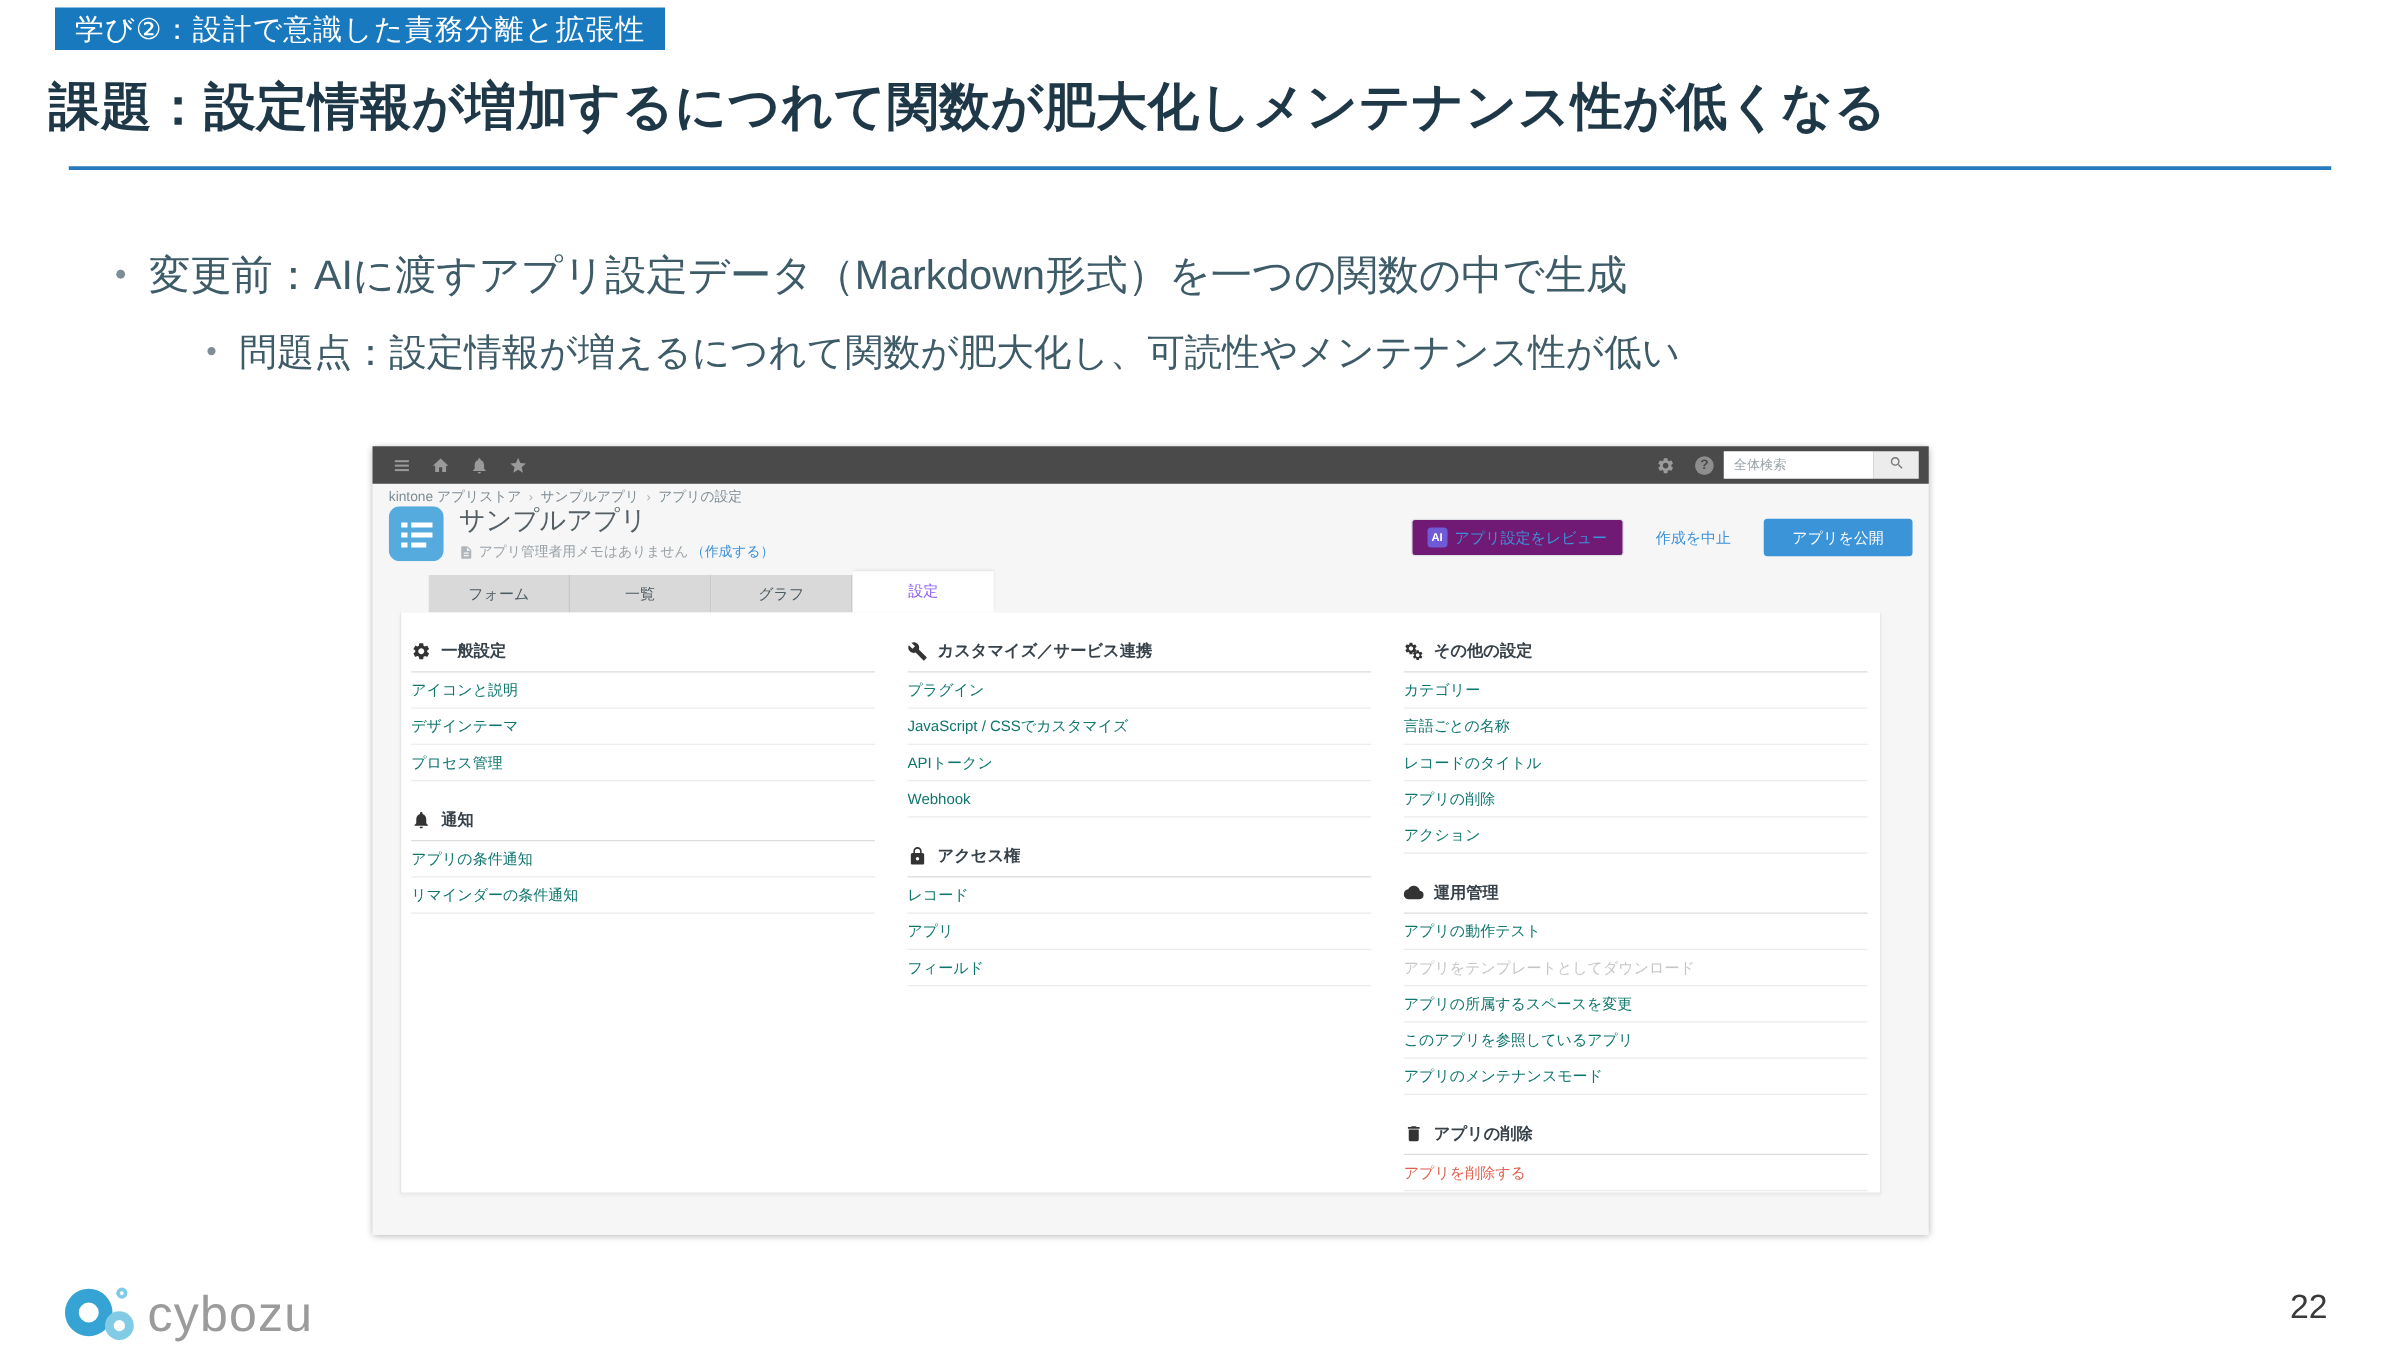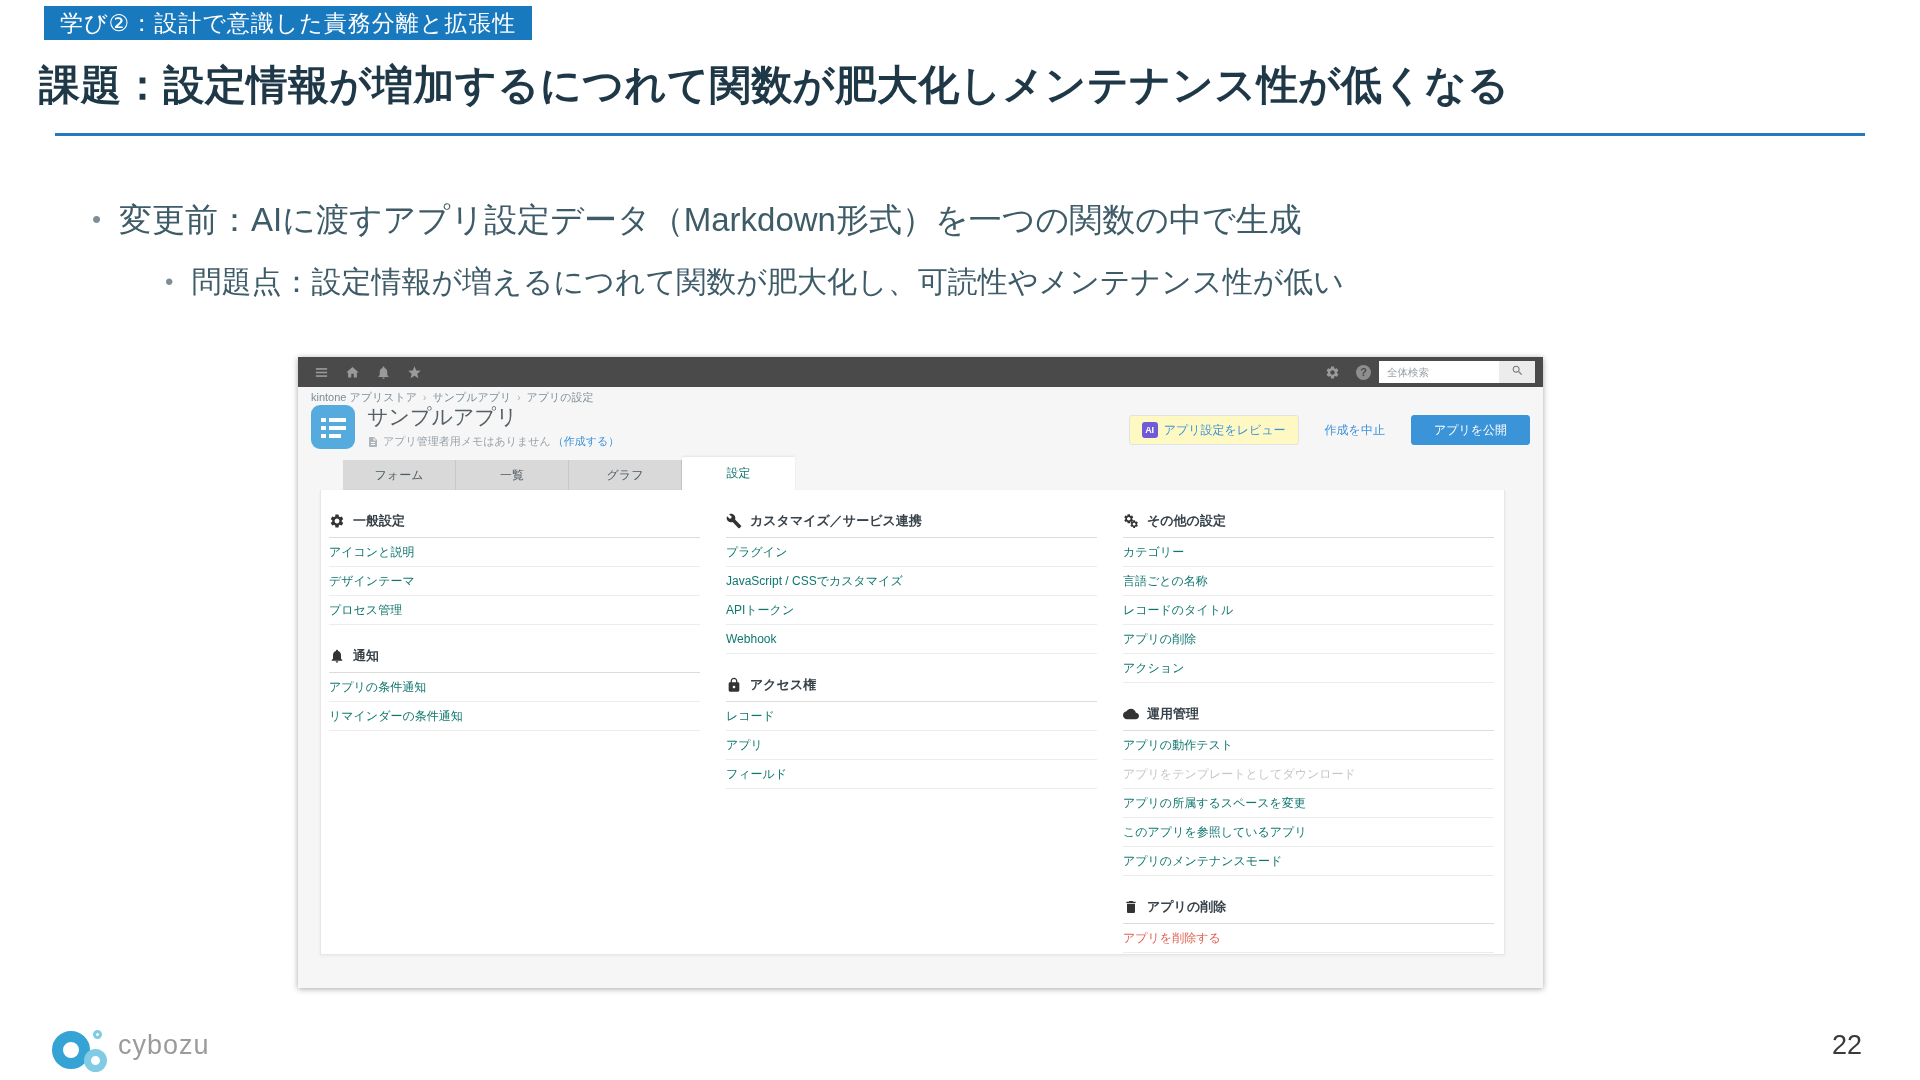--- a/index.html
+++ b/index.html
@@ -45,30 +45,30 @@
   .appicon { width:44px; height:44px; flex:none; }
   .appicon svg { width:44px; height:44px; display:block; }
   .apptitles { margin-left:12px; flex:1; }
   .apptitle { font-size:21px; color:#556066; line-height:24px; }
   .appmemo { font-size:11px; color:#98a2a8; margin-top:5px; display:flex; align-items:center; }
   .appmemo svg { width:12px; height:12px; margin-right:4px; color:#aeb6bb; }
   .appmemo a { color:#3c92d8; text-decoration:none; margin-left:2px; }
   .headbtns { display:flex; align-items:center; gap:12px; }
   .btn { height:30px; font-size:12px; border-radius:3px; display:flex; align-items:center;
     justify-content:center; cursor:pointer; }
-  .btn-review { background:#fef9c3; border:1px solid #dfe3e6; color:#3c92d8; padding:0 12px; gap:6px; }
+  .btn-review { background:#701a75; border:1px solid #dfe3e6; color:#3c92d8; padding:0 12px; gap:6px; }
   .ai-badge { width:16px; height:16px; background:#6f5bd8; color:#fff; border-radius:3px;
     font-size:9px; font-weight:bold; text-align:center; line-height:16px; flex:none; }
   .btn-cancel { background:transparent; border:none; color:#3c92d8; padding:0 14px; }
   .btn-publish { background:#3b93d8; border:1px solid #3b93d8; color:#fff; padding:0 22px; }
 
   .tabs { position:absolute; left:45px; top:103px; display:flex; align-items:flex-end; height:30px; }
   .tab { width:113px; height:30px; background:#d9d9d9; border-right:1px solid #c8c8c8;
     color:#4c5a62; font-size:12px; display:flex; align-items:center; justify-content:center; }
-  .tab.active { background:#fff; height:33px; border-right:none; color:#0f766e;
+  .tab.active { background:#fff; height:33px; border-right:none; color:#8b5cf6;
     box-shadow:0 -1px 2px rgba(0,0,0,.08); }
 
   .card { position:absolute; left:22px; right:38px; top:133px; height:465px; background:#fff;
     border:1px solid #e7e7e8; border-top:none; box-shadow:0 1px 3px rgba(0,0,0,.06); }
   .cols { display:grid; grid-template-columns:1fr 1fr 1fr; gap:0 26px; padding:14px 10px 0 8px; }
   .sec { margin-bottom:14px; }
   .sec-head { height:34px; display:flex; align-items:center; gap:8px; border-bottom:1px solid #dcdcdc;
     font-size:13px; font-weight:bold; color:#38424a; }
   .sec-head svg { width:16px; height:16px; color:#333; flex:none; }
   .item { height:29px; line-height:29px; border-bottom:1px solid #ececec; font-size:12px;
@@ -77,21 +77,21 @@
   .item.danger { color:#e0604f; }
 
   
   .logo { position:absolute; left:52px; top:1022px; width:230px; height:52px; }
   .lg-big { position:absolute; left:0; top:9px; width:38px; height:38px; border-radius:50%;
     border:11px solid #35a3d3; background:#fff; }
   .lg-small { position:absolute; left:32px; top:27px; width:23px; height:23px; border-radius:50%;
     border:7px solid #82cbe4; background:#fff; }
   .lg-dot { position:absolute; left:41px; top:8px; width:9px; height:9px; border-radius:50%;
     border:3px solid #82cbe4; background:#fff; }
-  .lg-text { position:absolute; left:66px; top:8px; font-size:27px; color:#9b9b9b;
+  .lg-text { position:absolute; left:66px; top:8px; font-size:40px; color:#9b9b9b;
     letter-spacing:1px; font-weight:500; }
   .pagenum { position:absolute; right:58px; top:1030px; font-size:27px; color:#3a3a3a; }
 </style>
 </head>
 <body>
 
 <div class="slide">
 
   <div class="badge">学び②：設計で意識した責務分離と拡張性</div>
   <div class="title">課題：設定情報が増加するにつれて関数が肥大化しメンテナンス性が低くなる</div>

